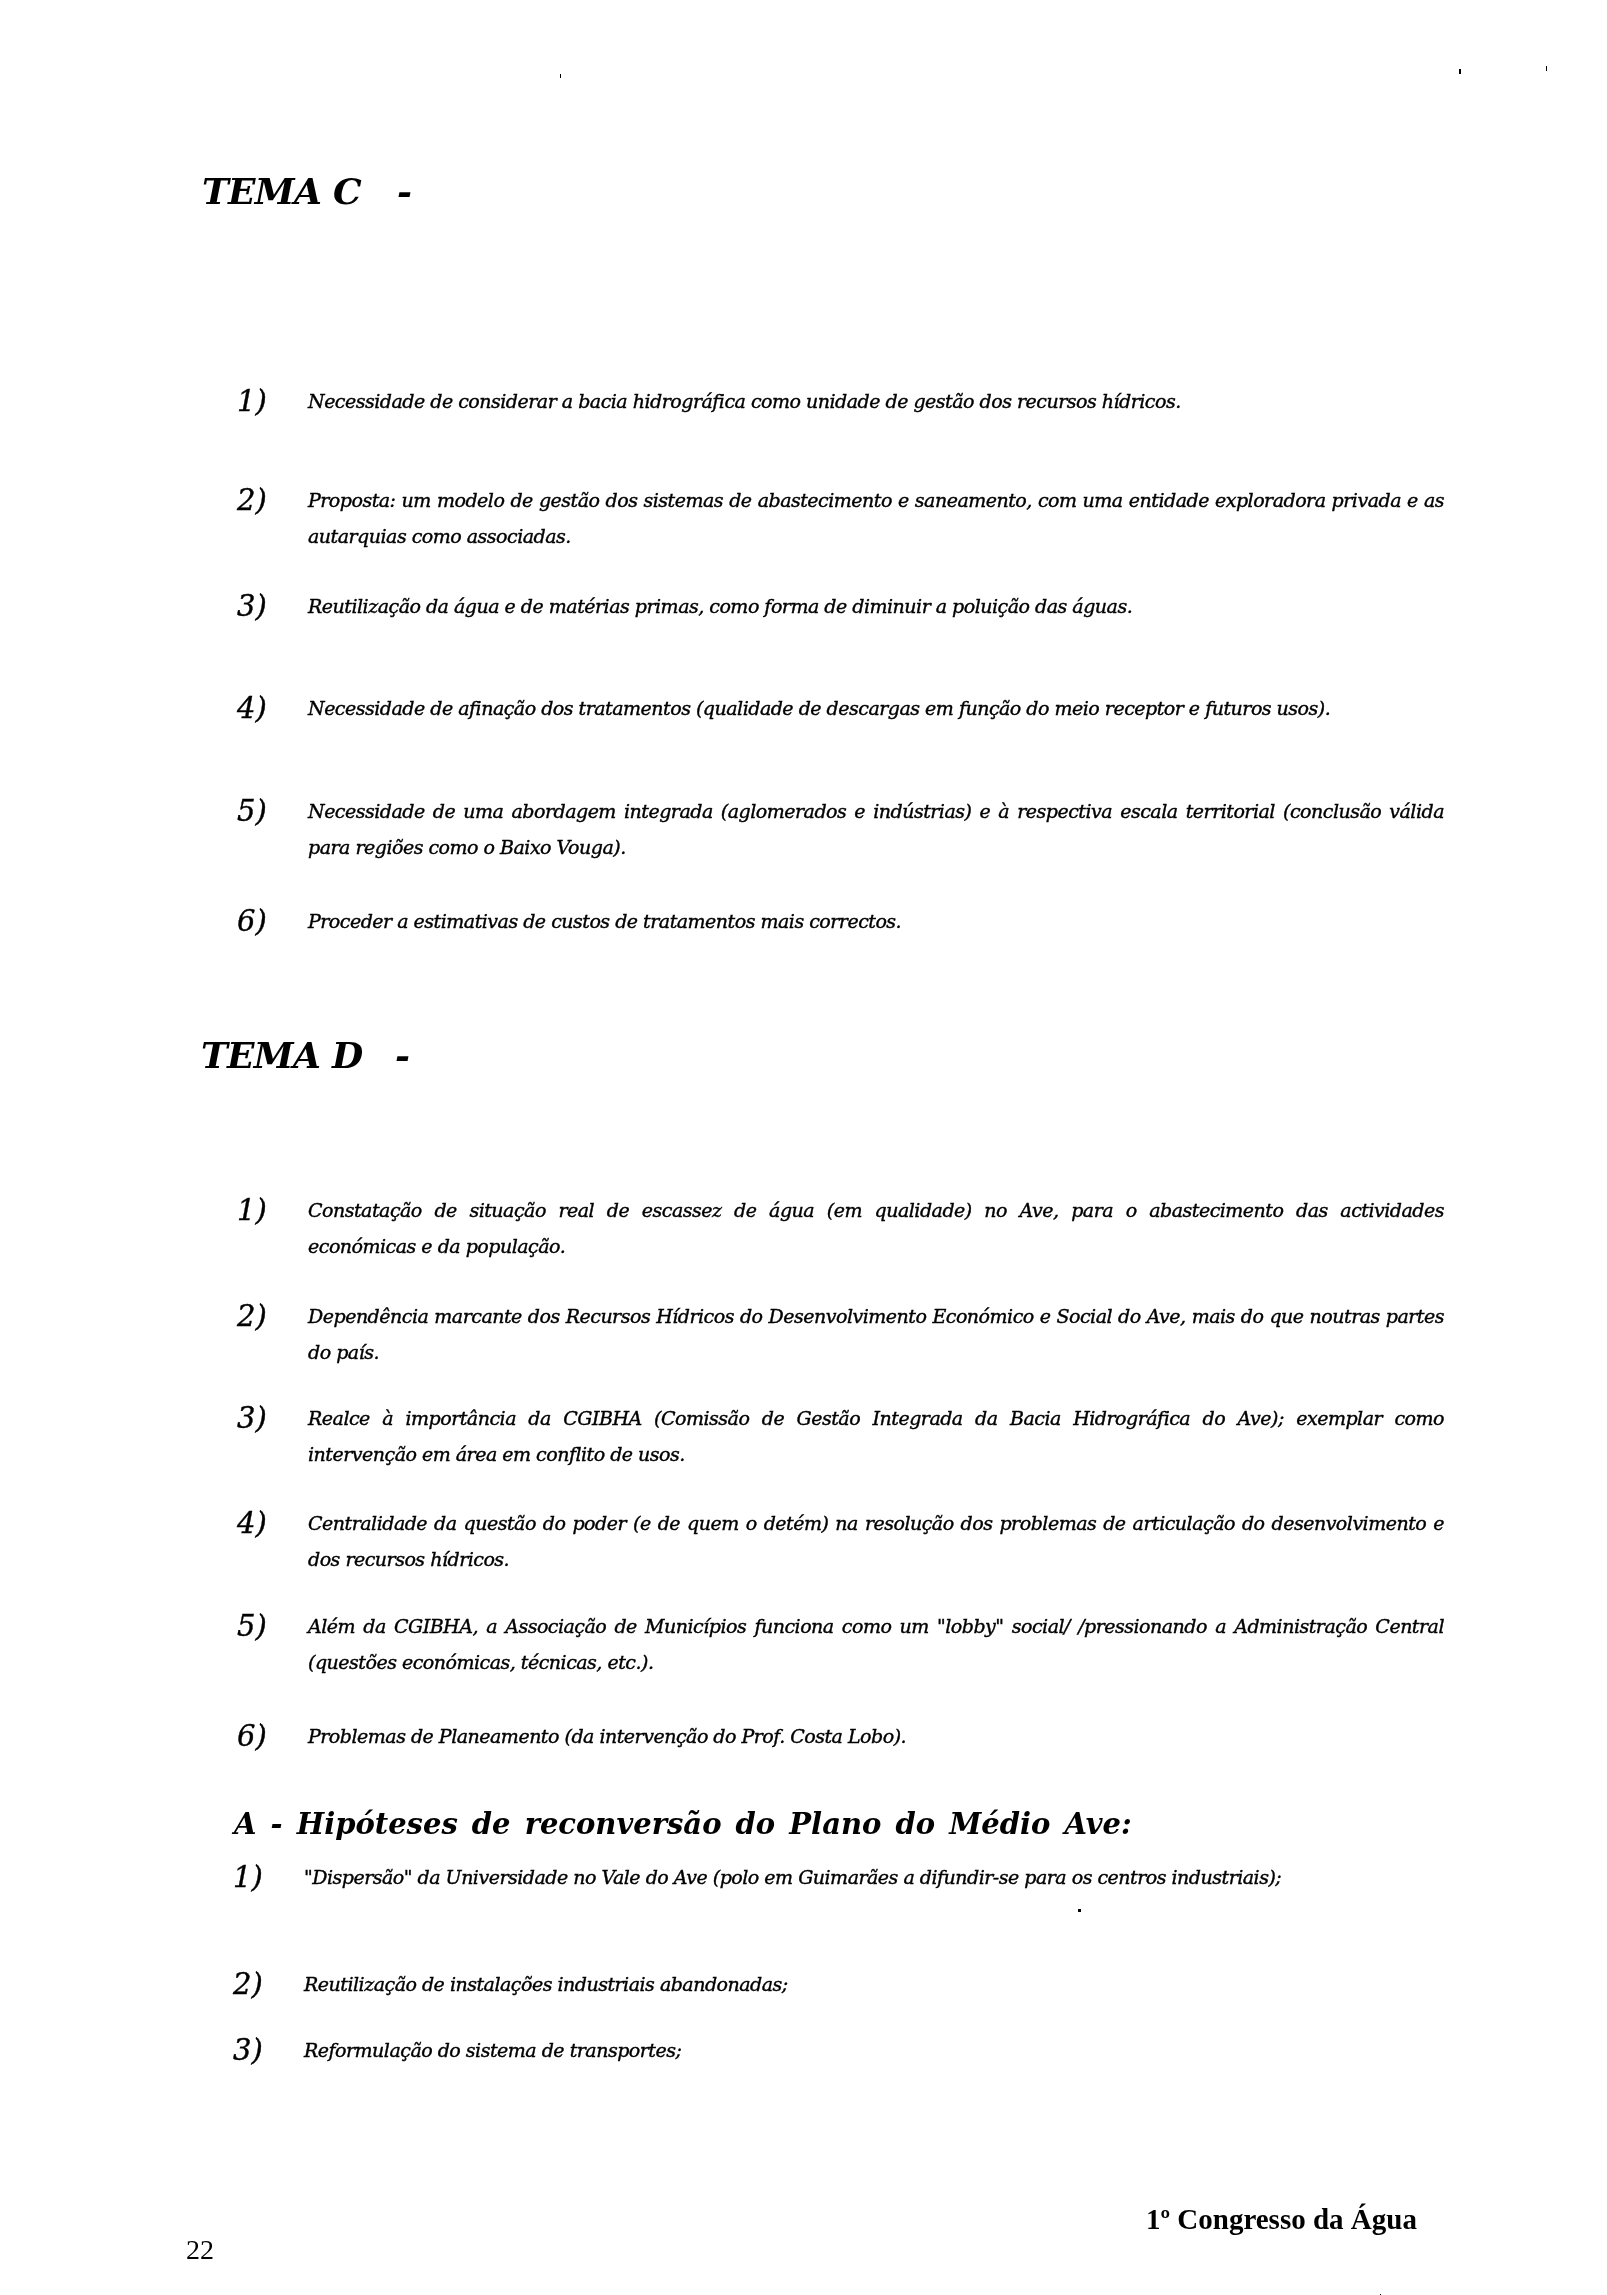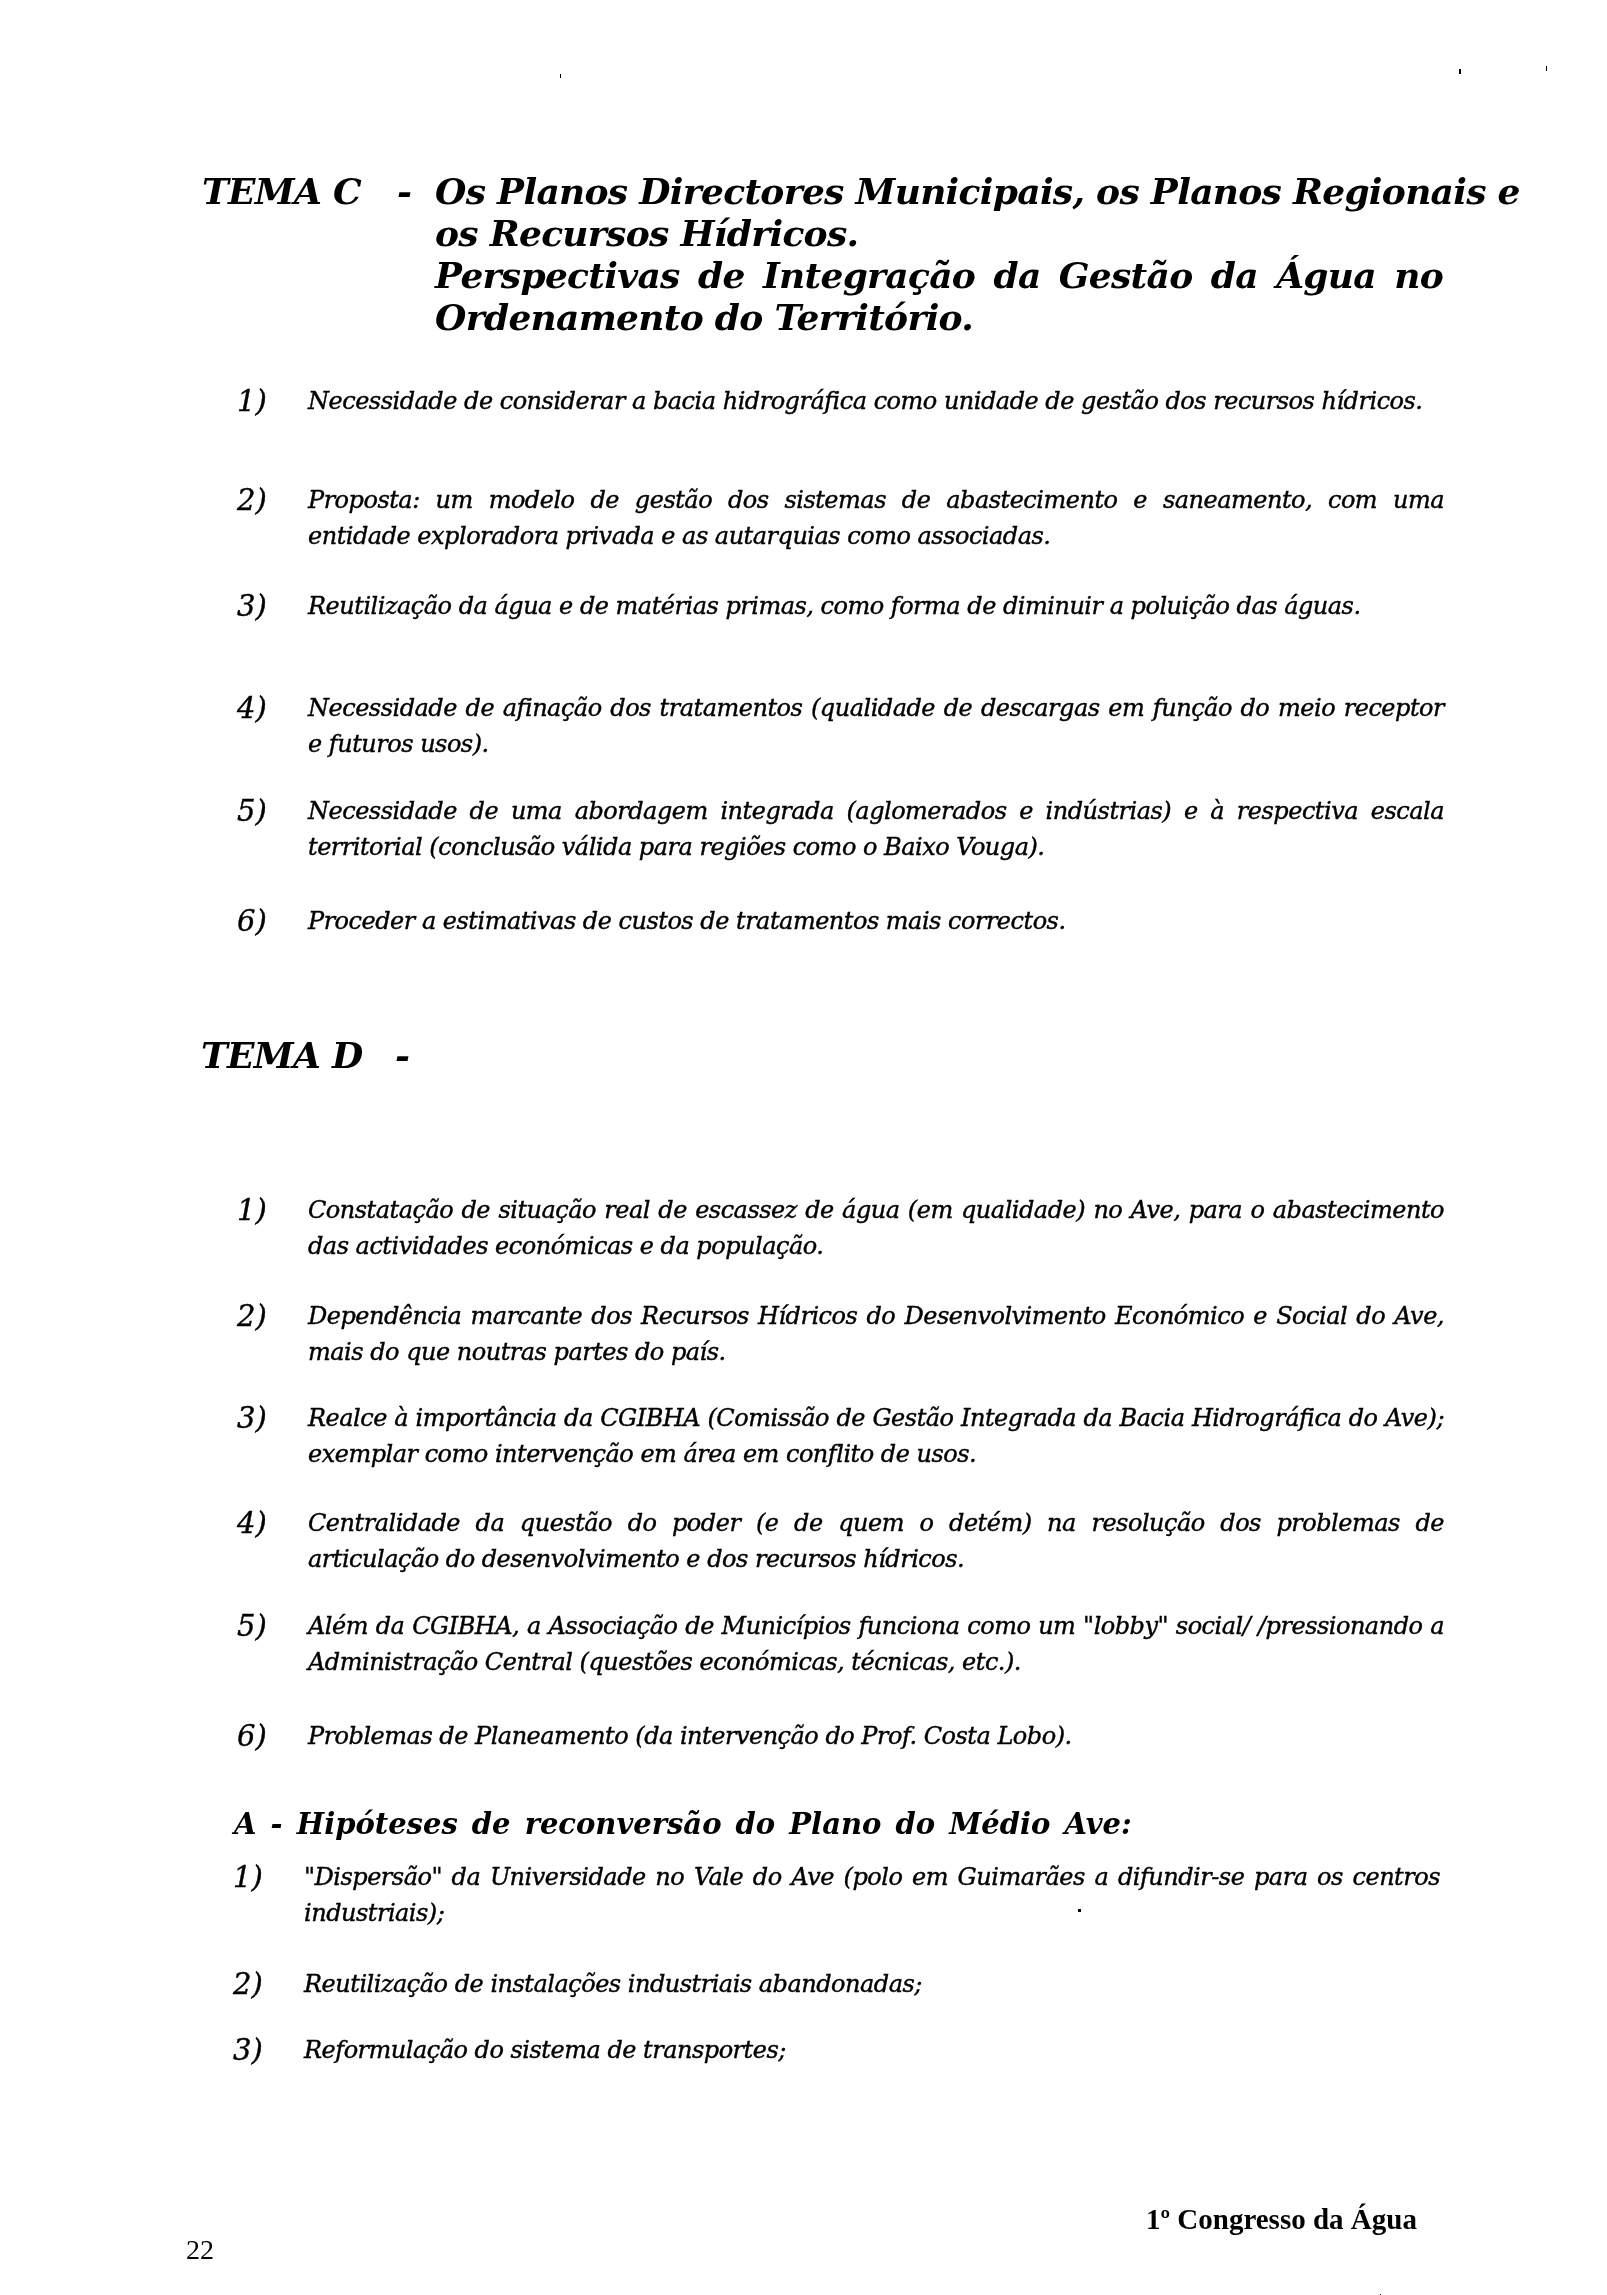--- a/index.html
+++ b/index.html
@@ -21,21 +21,21 @@
   .item { position: absolute; left: 237px; width: 1207px; }
   .item-num {
     position: absolute; left: 0; top: 0;
     font-family: "DejaVu Serif", "Liberation Serif", serif;
     font-style: italic; font-size: 29px; line-height: 36px;
     -webkit-text-stroke: 0.4px #000;
   }
   .item-text {
     position: absolute; left: 71px; top: 0; width: 1136px;
     font-family: "DejaVu Serif", "Liberation Serif", serif;
-    font-style: italic; font-size: 24px; line-height: 36px;
+    font-style: italic; font-size: 19px; line-height: 36px;
     letter-spacing: -0.5px;
     text-align: justify;
     -webkit-text-stroke: 0.4px #000;
   }
 
   .subheading {
     position: absolute; left: 190px; top: 1798px;
     font-family: "DejaVu Serif", "Liberation Serif", serif;
     font-style: italic; font-weight: bold; font-size: 29px; line-height: 36px;
     white-space: nowrap; word-spacing: 4px; margin-left: 44px;
@@ -53,26 +53,20 @@
   }
   .speck { position: absolute; background: #000; }
 </style>
 </head>
 <body>
 
 <div class="page">
 
   <div class="tema-label" style="left:202px; top:162px;">TEMA C</div>
   <div class="tema-dash" style="left:397px; top:162px;">-</div>
-  <div class="tema-title" style="top:162px;">
-    <span class="tema-title-line">Os Planos Directores Municipais, os Planos Regionais e</span>
-    <span class="tema-title-line last">os Recursos Hídricos.</span>
-    <span class="tema-title-line">Perspectivas de Integração da Gestão da Água no</span>
-    <span class="tema-title-line last">Ordenamento do Território.</span>
-  </div>
 
   <div class="item" style="top:375px;">
     <span class="item-num">1)</span>
     <span class="item-text">Necessidade de considerar a bacia hidrográfica como unidade de gestão dos recursos hídricos.</span>
   </div>
   <div class="item" style="top:474px;">
     <span class="item-num">2)</span>
     <span class="item-text">Proposta: um modelo de gestão dos sistemas de abastecimento e saneamento, com uma entidade exploradora privada e as autarquias como associadas.</span>
   </div>
   <div class="item" style="top:580px;">

